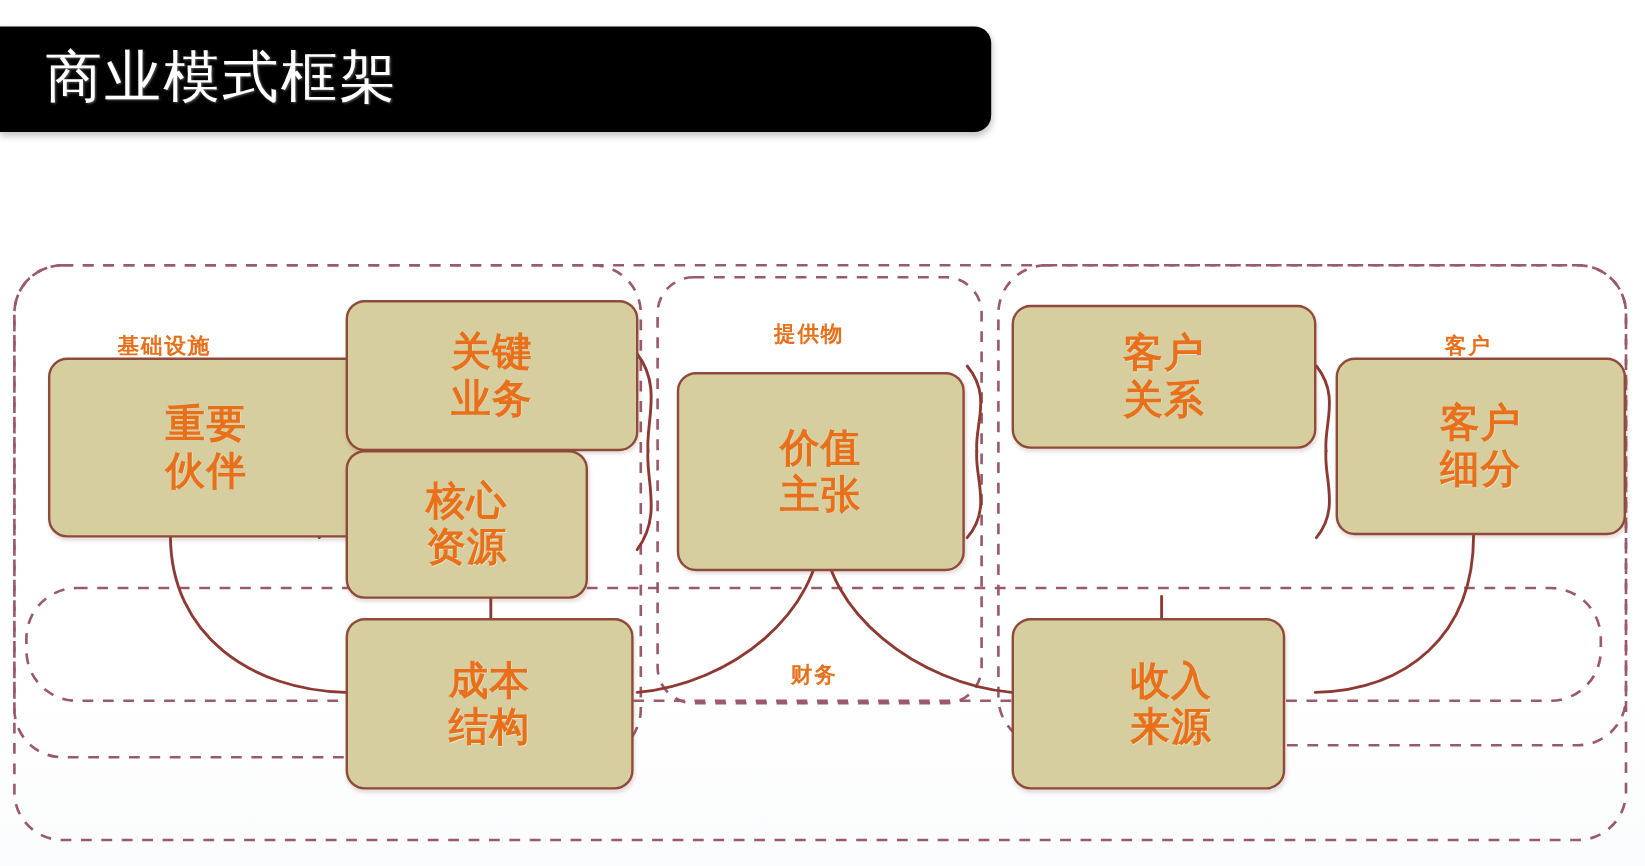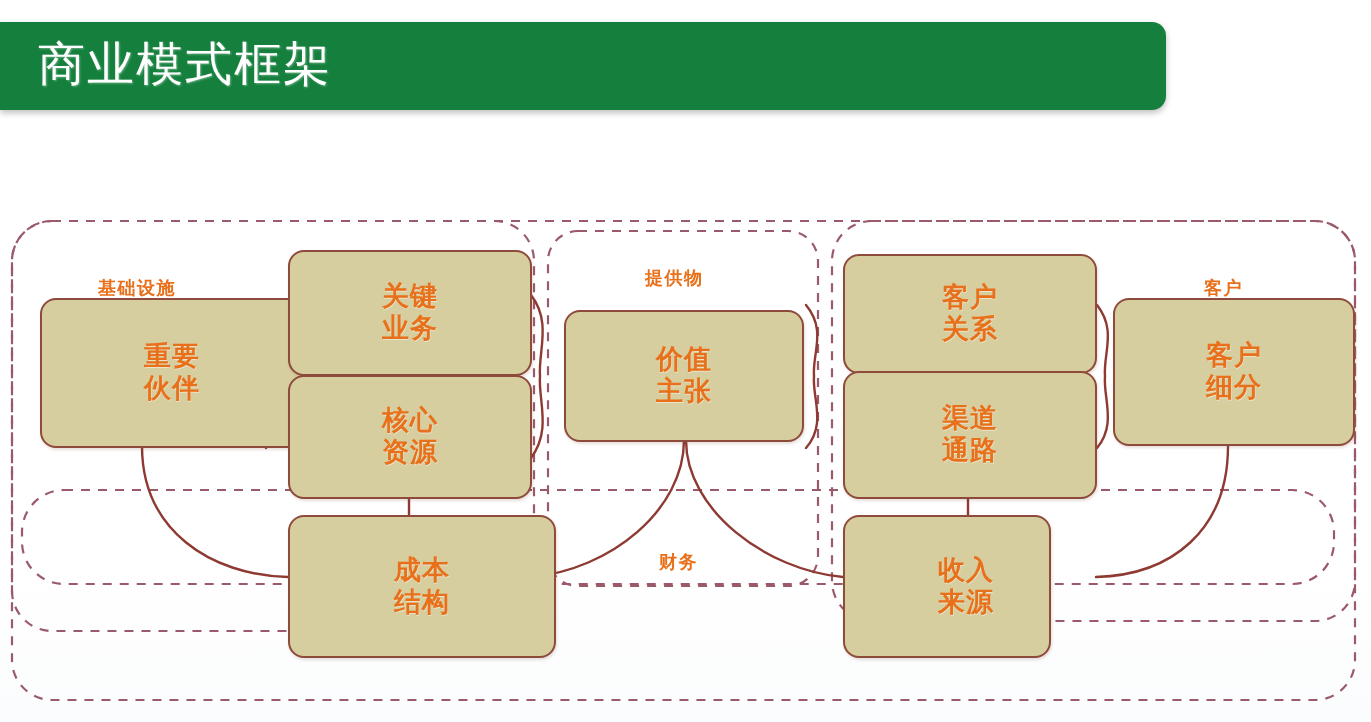--- a/index.html
+++ b/index.html
@@ -14,23 +14,23 @@
     overflow: hidden;
     font-family: "Liberation Sans", "DejaVu Sans", sans-serif;
     background: linear-gradient(to bottom, #ffffff 0%, #ffffff 78%, #fbfcfd 100%);
   }
 
   
   #title-bar {
     position: absolute;
     left: 0px;
     top: 22px;
-    width: 1166px;
+    width: 826px;
     height: 88px;
-    background: #15803d;
+    background: #000000;
     border-radius: 0 14px 14px 0;
     box-shadow: 0 3px 6px rgba(0,0,0,0.25);
   }
   #title-text {
     position: absolute;
     left: 38px;
     top: 50%;
     transform: translateY(-52%);
     color: #ffffff;
     font-size: 47px;
@@ -64,21 +64,21 @@
     border: 2.3px solid #8e4a3a;
     border-radius: 16px;
     box-shadow: 1px 2px 3px rgba(120,80,60,0.18);
     display: flex;
     align-items: center;
     justify-content: center;
     text-align: center;
   }
   .block .block-label {
     color: #e8701a;
-    font-size: 27px;
+    font-size: 33px;
     font-weight: bold;
     line-height: 1.18;
     letter-spacing: 1px;
     white-space: pre-line;
     text-shadow: 0.5px 0.5px 0 rgba(255,255,255,0.45);
   }
 
   
   .group-caption {
     position: absolute;
@@ -154,48 +154,44 @@
   <div class="block" style="left:20px;  top:298px; width:264px; height:150px;margin-left:20px;">
     <span class="block-label">重要
 伙伴</span>
   </div>
 
   <div class="block" style="left:288px; top:250px; width:244px; height:126px;">
     <span class="block-label">关键
 业务</span>
   </div>
 
-  <div class="block" style="left:288px; top:375px; width:244px; height:124px;">
+  <div class="block" style="left:288px; top:375px; width:202px; height:124px;">
     <span class="block-label">核心
 资源</span>
   </div>
 
-  <div class="block" style="left:564px; top:310px; width:240px; height:132px;">
+  <div class="block" style="left:564px; top:310px; width:240px; height:166px;">
     <span class="block-label">价值
 主张</span>
   </div>
 
   <div class="block" style="left:843px; top:254px; width:254px; height:120px;">
     <span class="block-label">客户
 关系</span>
   </div>
 
-  <div class="block" style="left:843px; top:371px; width:254px; height:128px;">
-    <span class="block-label">渠道
-通路</span>
-  </div>
 
   <div class="block" style="left:1113px; top:298px; width:242px; height:148px;">
     <span class="block-label">客户
 细分</span>
   </div>
 
-  <div class="block" style="left:288px; top:515px; width:268px; height:143px;">
+  <div class="block" style="left:288px; top:515px; width:240px; height:143px;">
     <span class="block-label">成本
 结构</span>
   </div>
 
-  <div class="block" style="left:843px; top:515px; width:208px; height:143px;padding-left:38px;">
+  <div class="block" style="left:843px; top:515px; width:228px; height:143px;padding-left:38px;">
     <span class="block-label">收入
 来源</span>
   </div>
 
 </div>
 
 </body></html>

